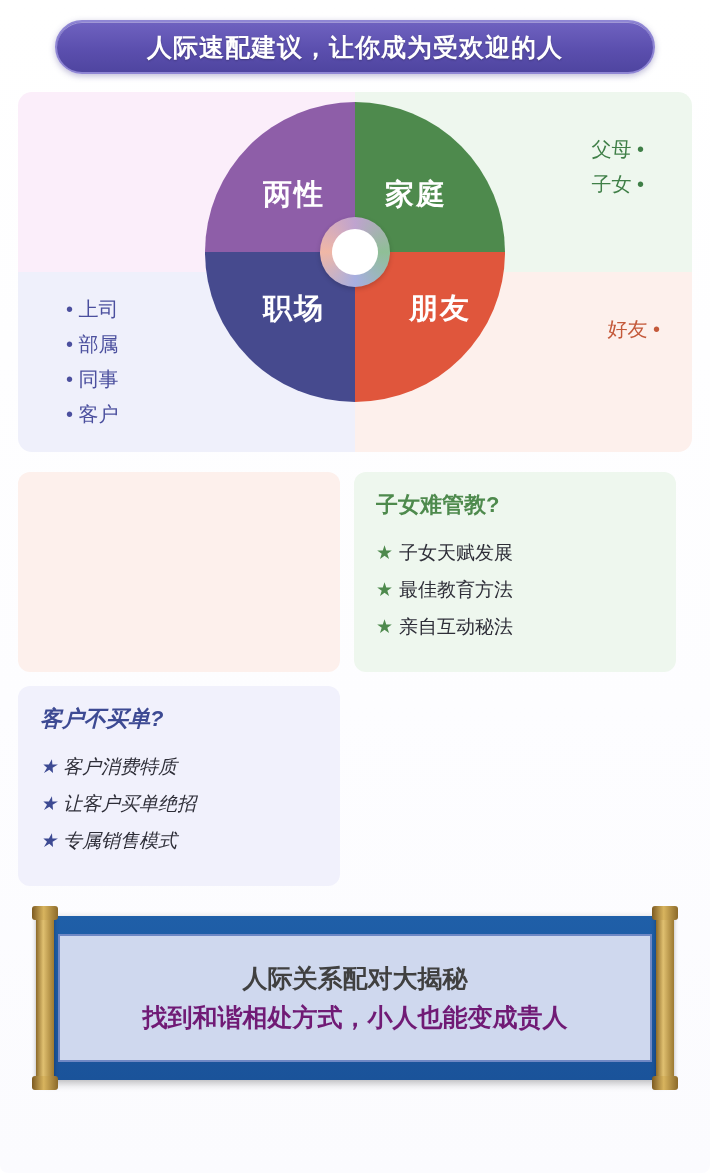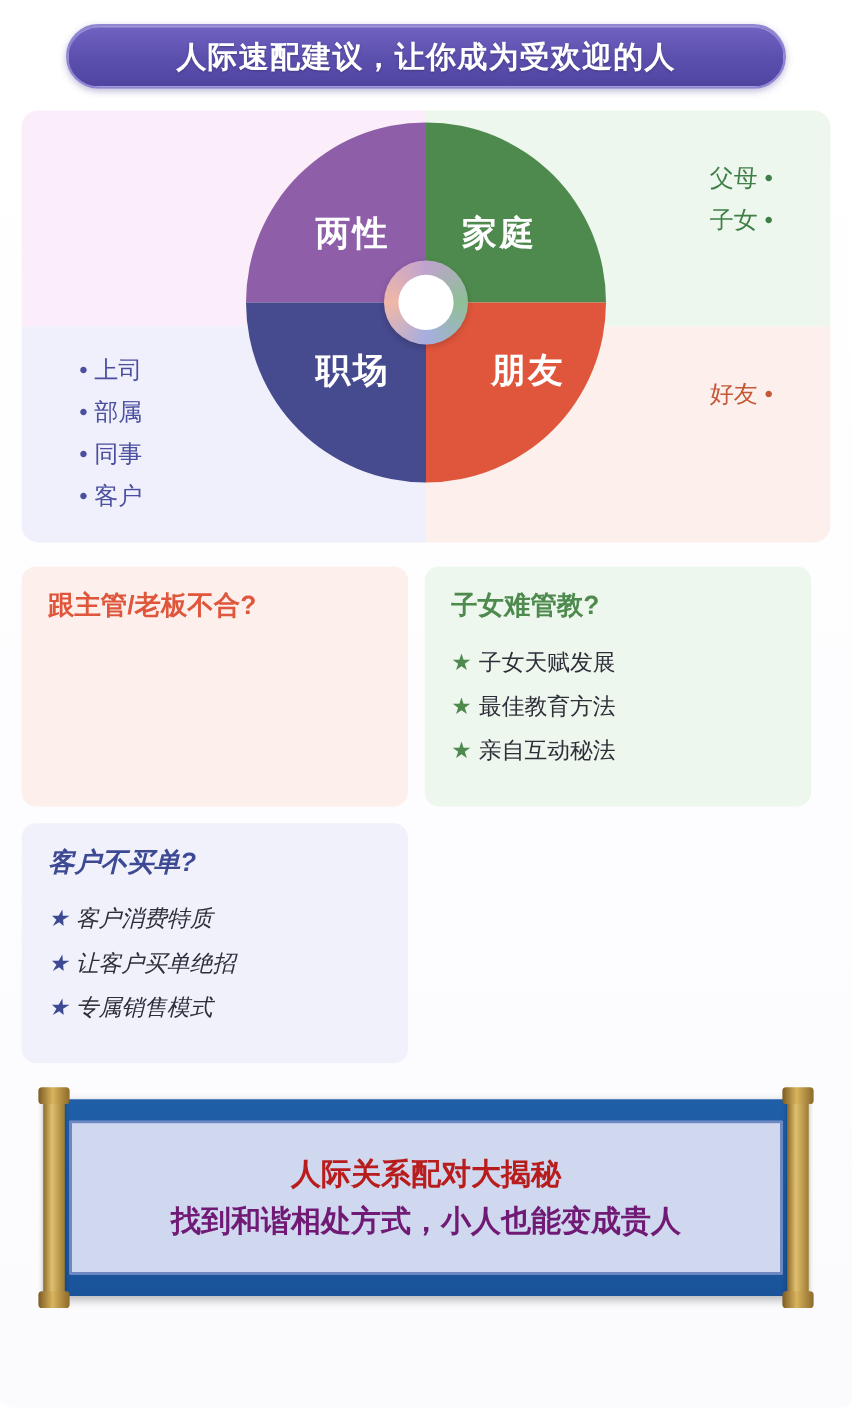--- a/index.html
+++ b/index.html
@@ -64,21 +64,21 @@
 
   .side-list {
     position: absolute;
     font-size: 20px;
     line-height: 1.75;
   }
   .side-list div { white-space: nowrap; }
   .list-tl { left: 48px; top: 40px; color: #8e5ea8; }
   .list-bl { left: 48px; top: 200px; color: #4b4f9e; }
   .list-tr { right: 48px; top: 40px; color: #3f7f47; text-align: right; }
-  .list-br { right: 48px; top: 220px; color: #c4593a; text-align: right; }
+  .list-br { right: 32px; top: 220px; color: #c4593a; text-align: right; }
 
   
   .donut {
     position: absolute;
     left: 187px;
     top: 10px;
     width: 300px;
     height: 300px;
   }
   .q {
@@ -196,21 +196,21 @@
     background: #cfd8ee;
     border: 2px solid #6f88c4;
     display: flex;
     flex-direction: column;
     align-items: center;
     justify-content: center;
   }
   .scroll-line1 {
     font-size: 25px;
     font-weight: bold;
-    color: #b91c1c;
+    color: #404040;
     margin-bottom: 6px;
   }
   .scroll-line2 {
     font-size: 25px;
     font-weight: bold;
     color: #701a75;
   }
   .rod {
     position: absolute;
     width: 18px;
@@ -283,21 +283,20 @@
       <div class="hub">
         <div class="hub-inner"></div>
       </div>
     </div>
   </div>
 
   <div class="cards">
 
 
     <div class="card card-peach">
-      <div class="card-title t-peach">跟主管/老板不合?</div>
     </div>
 
     <div class="card card-green">
       <div class="card-title t-green">子女难管教?</div>
       <ul>
         <li><span class="star s-green">★</span><span>子女天赋发展</span></li>
         <li><span class="star s-green">★</span><span>最佳教育方法</span></li>
         <li><span class="star s-green">★</span><span>亲自互动秘法</span></li>
       </ul>
     </div>

